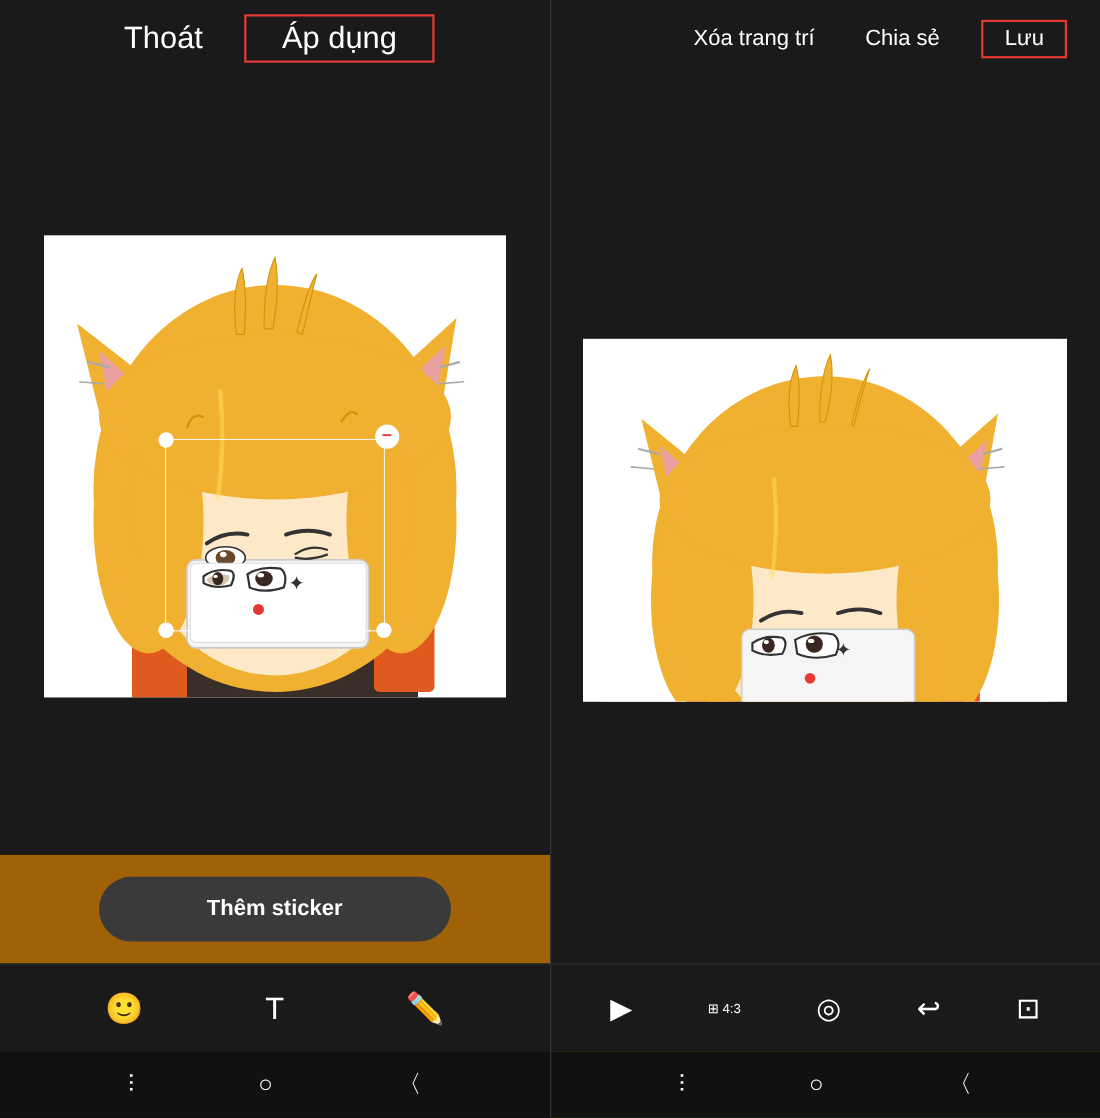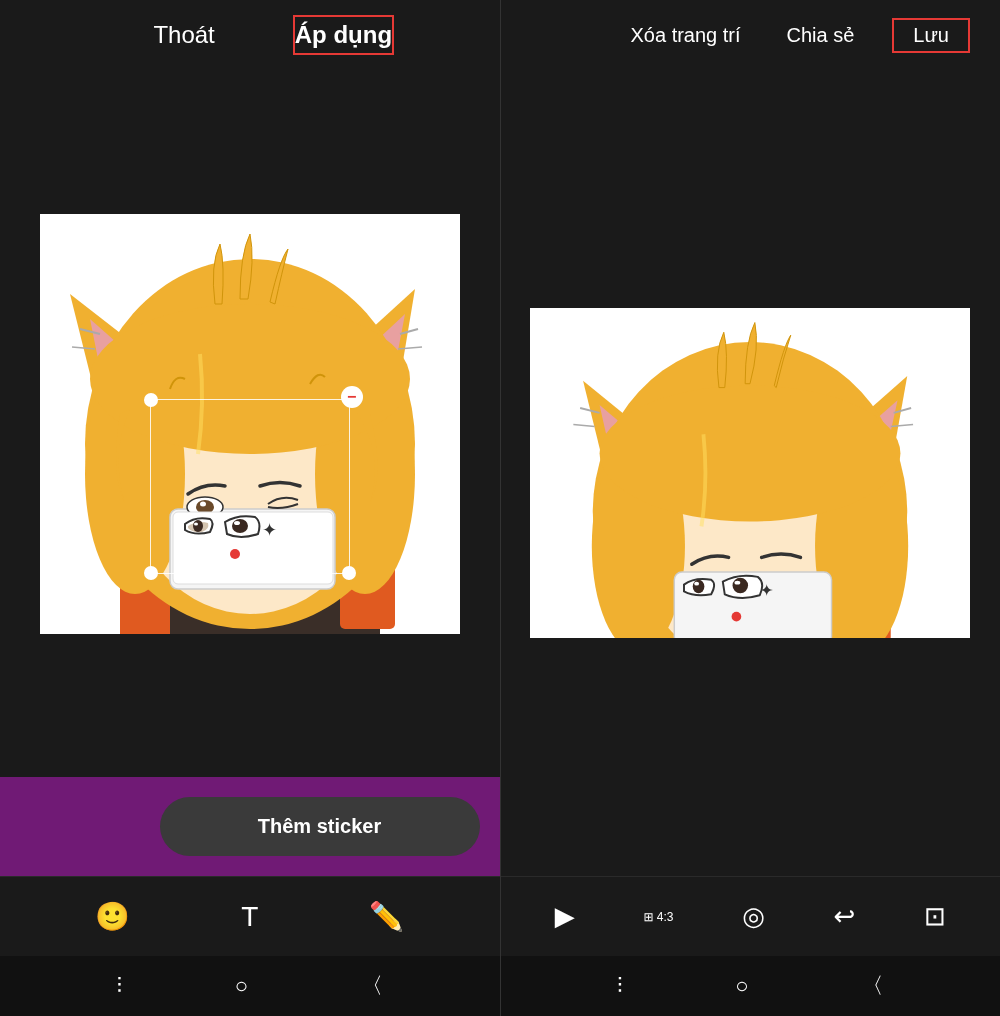--- a/index.html
+++ b/index.html
@@ -27,31 +27,29 @@
       display: flex;
       align-items: center;
       justify-content: center;
       gap: 30px;
       background: #1a1a1a;
       position: relative;
     }
 
     .header-btn {
       color: #fff;
-      font-size: 24px;
+      font-size: 28px;
       font-weight: 400;
       cursor: pointer;
       padding: 4px 8px;
-      margin-left: 40px;
     }
 
     .header-btn.highlighted {
       border: 2.5px solid #e53935;
-      padding: 4px 0;
-      font-weight: bold;
+      padding: 4px 32px;
     }
 
     
     .left-image-area {
       flex: 1;
       background: #1a1a1a;
       display: flex;
       align-items: center;
       justify-content: center;
       position: relative;
@@ -106,22 +104,22 @@
       color: #e53935;
       font-size: 16px;
       font-weight: bold;
       cursor: pointer;
     }
 
     
     .add-sticker-area {
       padding: 20px;
       display: flex;
-      justify-content: flex-end;
-      background: #701a75;
+      justify-content: center;
+      background: #a16207;
     }
 
     .add-sticker-btn {
       background: #3a3a3a;
       color: #fff;
       font-size: 20px;
       font-weight: 600;
       border: none;
       border-radius: 30px;
       padding: 18px 60px;

